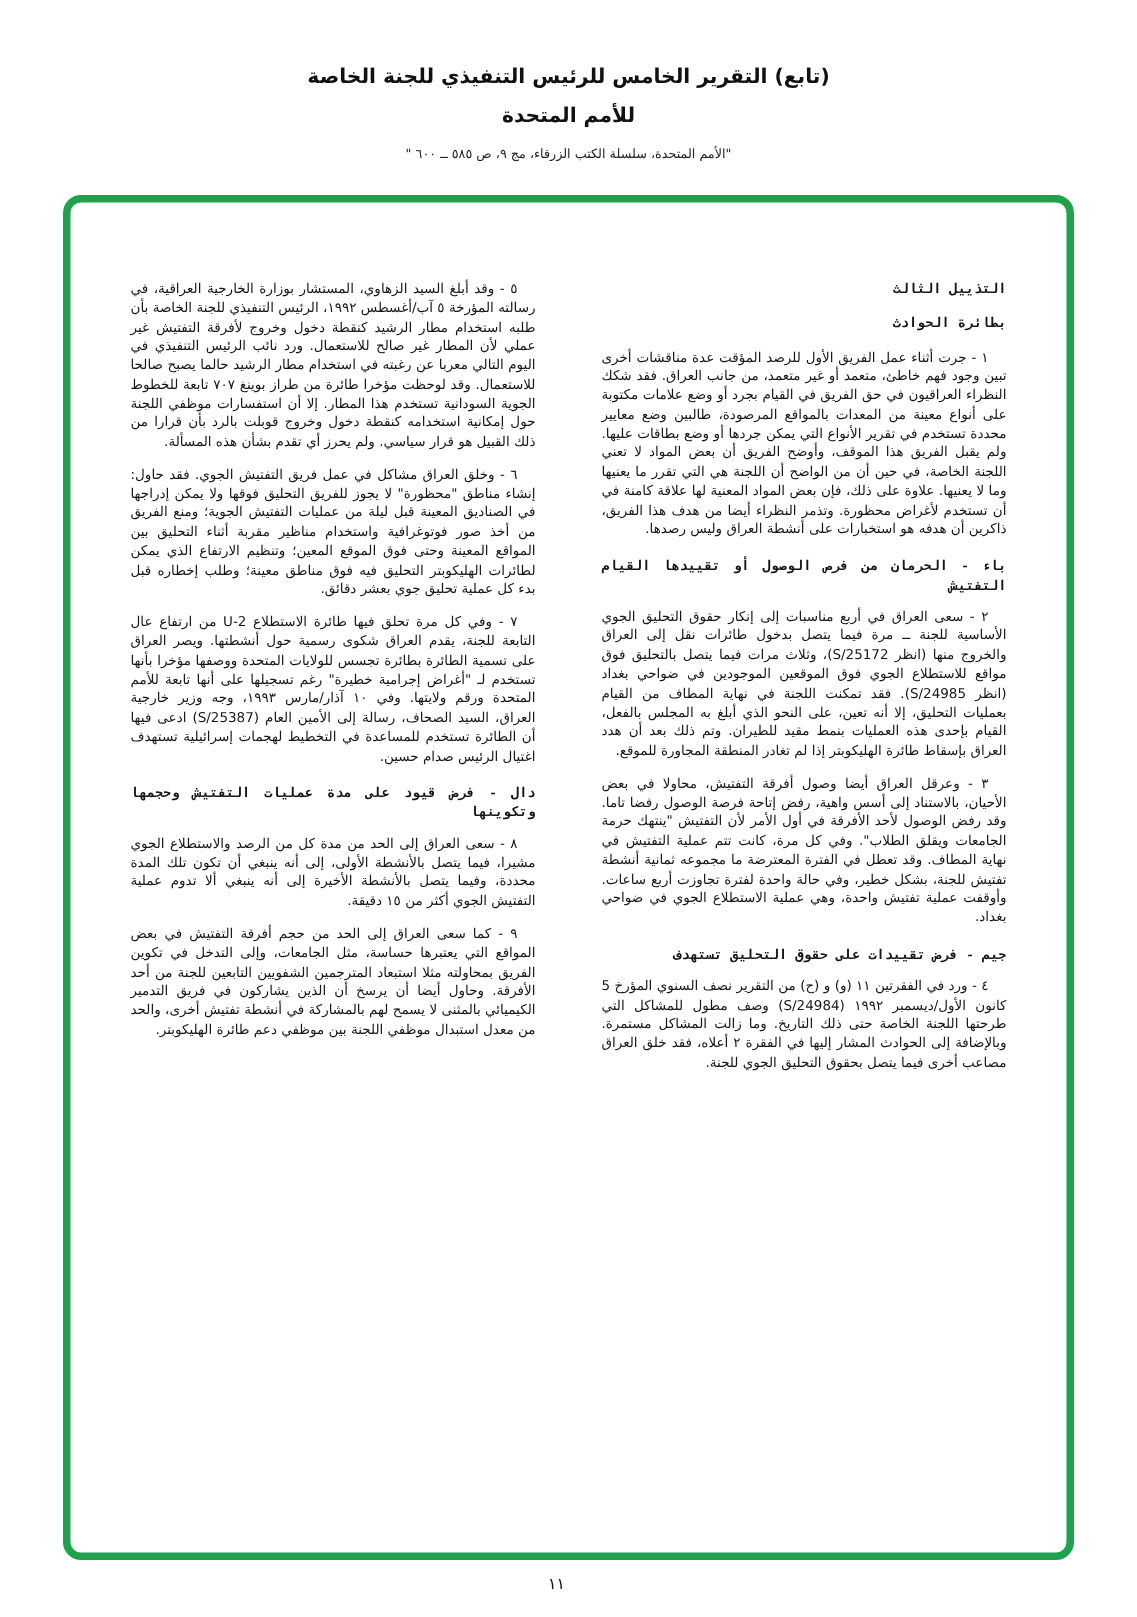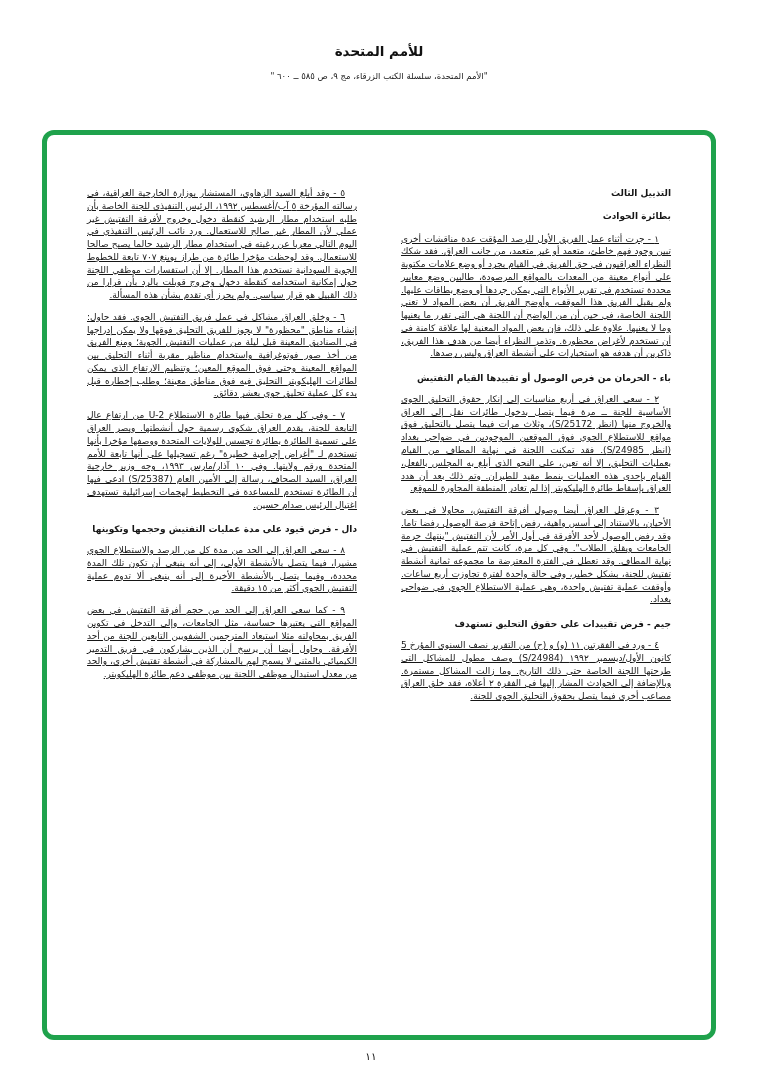--- a/index.html
+++ b/index.html
@@ -43,43 +43,45 @@
     padding:52px 40px 10px 40px;
   }
   .col {
     flex:1;
     min-width:0;
     font-size:9px;
     line-height:1.42;
     text-align:justify;
     text-align-last:right;
   }
-  .col p { margin-bottom:9px; text-indent:12px;text-decoration:underline; }
+  .col p { margin-bottom:9px; text-indent:12px; }
   .col .h {
     font-weight:bold;
     margin-bottom:8px;
     text-indent:0;
+    font-family:Liberation Mono, monospace;
   }
   .col .h-top { margin-bottom:10px; }
   .col .h-sec { margin-top:12px; }
   .page-number {
     position:absolute;
     left:0; right:16px;
     top:1050px;
     text-align:center;
     font-size:10.5px;
     color:#111;
   }
 </style>
 </head>
 <body>
 
 <div class="page">
 
   <header class="doc-header">
+    <div class="doc-title">(تابع) التقرير الخامس للرئيس التنفيذي للجنة الخاصة</div>
     <div class="doc-title">للأمم المتحدة</div>
     <div class="doc-source">"الأمم المتحدة، سلسلة الكتب الزرقاء، مج ٩، ص ٥٨٥ ــ ٦٠٠ "</div>
   </header>
 
   <div class="green-box">
     <div class="columns">
 
       <section class="col">
         <div class="h h-top">التذييل الثالث</div>
         <div class="h h-top">بطائرة الحوادث</div>

